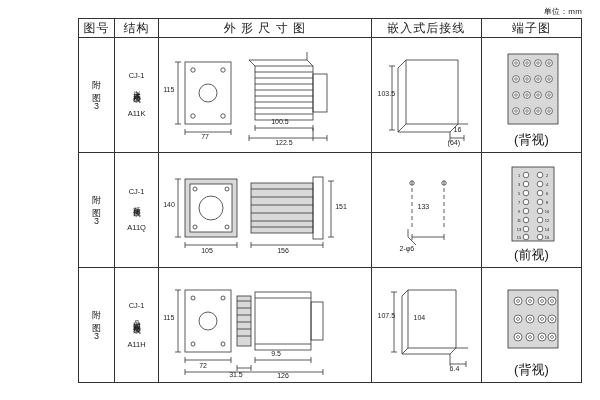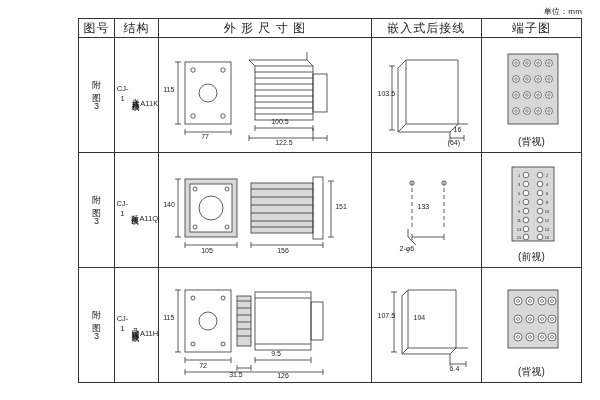--- a/index.html
+++ b/index.html
@@ -45,40 +45,40 @@
 
   .vert{
     writing-mode:vertical-rl;
     text-orientation:upright;
     font-size:9px;
     line-height:14px;
     letter-spacing:2px;
     display:inline-block;
   }
   .struct-inner{
-    display:flex;flex-direction:row;align-items:center;justify-content:center;
+    display:flex;flex-direction:column;align-items:center;justify-content:center;
     height:100%;font-size:7.5px;line-height:10px;
   }
   .struct-top{margin-bottom:2px;}
   .struct-mid{writing-mode:vertical-rl;text-orientation:upright;letter-spacing:1px;margin:1px 0;}
   .struct-bot{margin-top:18px;}
 
   .cellwrap{position:absolute;inset:0;}
   svg{display:block;}
   .cap{
     position:absolute;
     font-size:7px;
     color:#222;
   }
 
   .termnote{
     position:absolute;
     bottom:3px;left:0;right:0;
     text-align:center;
-    font-size:10px;
+    font-size:13px;
   }
 </style>
 </head>
 <body>
 
 <div class="page">
 
   <div class="unit">单位：mm</div>
 
   <table class="main">

